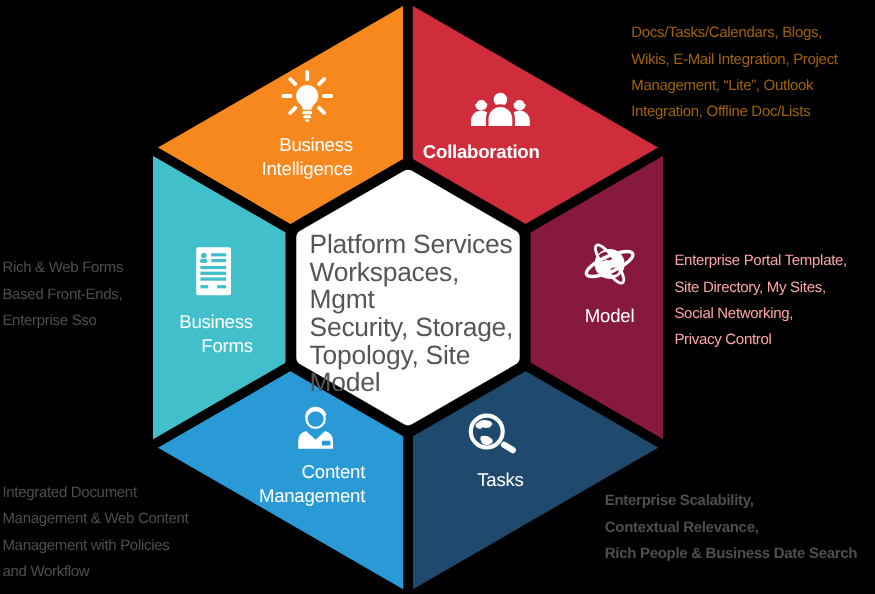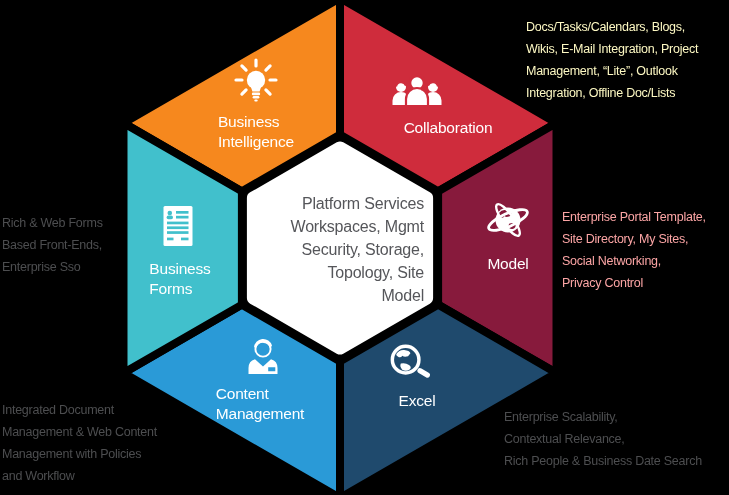--- a/index.html
+++ b/index.html
@@ -6,44 +6,44 @@
   .stage{
     position:relative;width:729px;height:495px;overflow:hidden;background:#000;
     font-family:"Liberation Sans","DejaVu Sans",sans-serif;
   }
   .hex-svg{position:absolute;left:0;top:0;}
   .slice{stroke:#000;stroke-width:8;}
   .gap-hex{fill:#000;stroke:#000;stroke-width:12;stroke-linejoin:round;}
   .center-hex{fill:#fff;stroke:#fff;stroke-width:13;stroke-linejoin:round;}
 
   .center-text{
-    position:absolute;left:244px;top:192px;width:180px;
-    text-align:right;color:#55565A;font-size:16px;line-height:23px;
+    position:absolute;left:258px;top:192px;width:180px;
+    text-align:left;color:#55565A;font-size:22px;line-height:23px;
     letter-spacing:-0.2px;white-space:pre-line;
   }
   .slice-label{
     position:absolute;transform:translate(-50%,-50%);
-    color:#fff;font-size:15.5px;line-height:20px;text-align:left;
+    color:#fff;font-size:15.5px;line-height:20px;text-align:right;
     letter-spacing:-0.2px;white-space:pre-line;
   }
   #label-bi{left:256px;top:132px;}
-  #label-collab{left:448px;top:128px;}
+  #label-collab{left:401px;top:128px;font-weight:bold;}
   #label-portal{left:508px;top:264px;}
   #label-search{left:417px;top:401px;}
   #label-cm{left:260px;top:404px;}
   #label-bf{left:180px;top:279px;}
 
   .annotation{
     position:absolute;font-size:12.5px;font-weight:500;line-height:22px;
     letter-spacing:-0.25px;white-space:pre-line;
   }
   #ann-bi{left:5px;top:15px;}
   #ann-collab{left:526px;top:16px;}
   #ann-portal{left:562px;top:206px;}
-  #ann-search{left:504px;top:406px;}
+  #ann-search{left:504px;top:406px;font-weight:bold;}
   #ann-cm{left:2px;top:399px;}
   #ann-bf{left:2px;top:212px;}
 
   .icon{position:absolute;transform:translate(-50%,-50%);}
   .icon svg{display:block;width:100%;height:100%;}
   #icon-bi{left:256px;top:84px;width:54px;height:54px;}
   #icon-collab{left:417px;top:92px;width:58px;height:46px;}
   #icon-portal{left:508px;top:220px;width:60px;height:58px;}
   #icon-search{left:409px;top:363px;width:54px;height:52px;}
   #icon-cm{left:263px;top:356px;width:48px;height:50px;}
@@ -157,27 +157,27 @@
         <rect x="12" y="34.6" width="6.5" height="2.7"></rect>
         <rect x="26" y="34.6" width="7.5" height="2.7"></rect>
       </g>
     </svg>
   </div>
 
   <div class="slice-label" id="label-bi">Business
 Intelligence</div>
   <div class="slice-label" id="label-collab">Collaboration</div>
   <div class="slice-label" id="label-portal">Model</div>
-  <div class="slice-label" id="label-search">Excel</div>
+  <div class="slice-label" id="label-search">Tasks</div>
   <div class="slice-label" id="label-cm">Content
 Management</div>
   <div class="slice-label" id="label-bf">Business
 Forms</div>
 
-  <div class="annotation" id="ann-collab" style="color: #fef9c3;">Docs/Tasks/Calendars, Blogs,
+  <div class="annotation" id="ann-collab" style="color: #a16207;">Docs/Tasks/Calendars, Blogs,
 Wikis, E-Mail Integration, Project
 Management, “Lite”, Outlook
 Integration, Offline Doc/Lists</div>
   <div class="annotation" id="ann-portal" style="color: #fca5a5;">Enterprise Portal Template,
 Site Directory, My Sites,
 Social Networking,
 Privacy Control</div>
   <div class="annotation" id="ann-search" style="color: rgb(77, 78, 80);">Enterprise Scalability,
 Contextual Relevance,
 Rich People &amp; Business Date Search</div>

